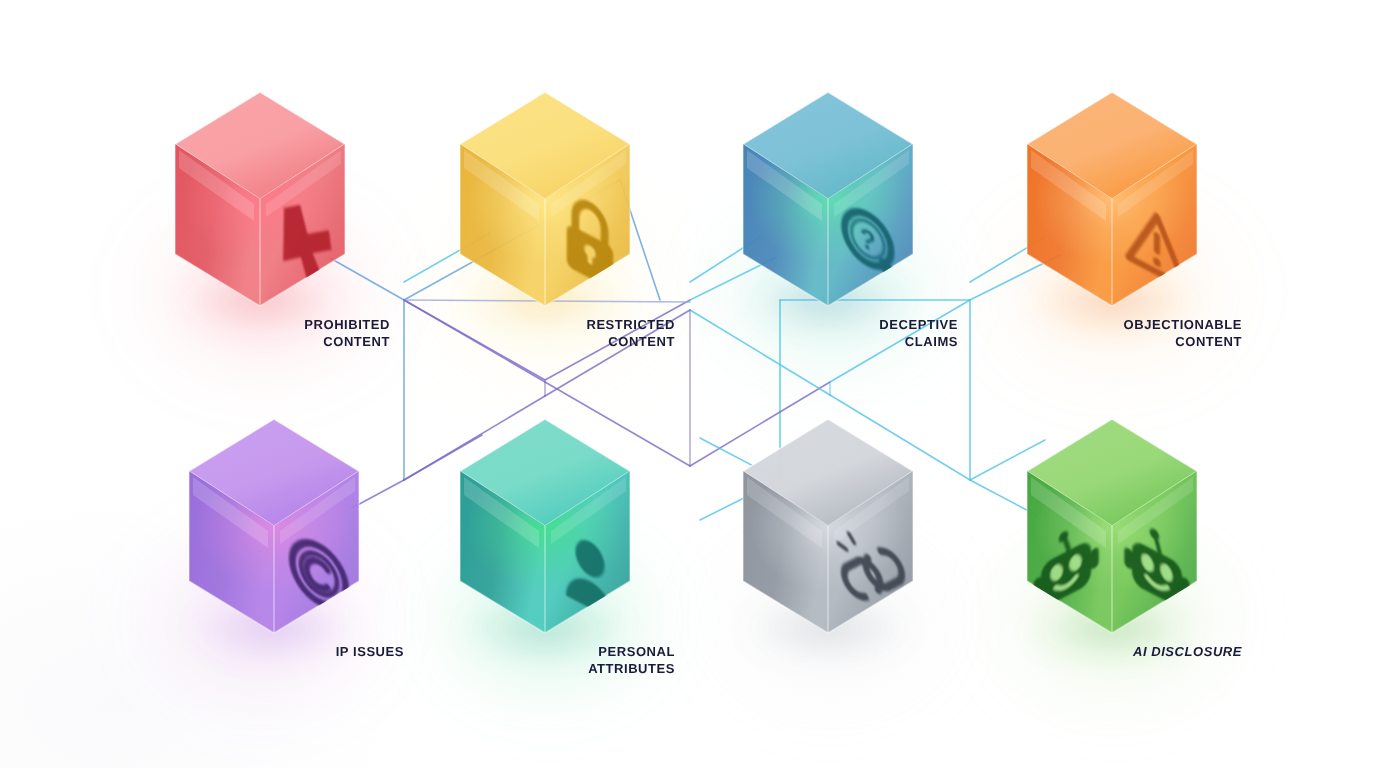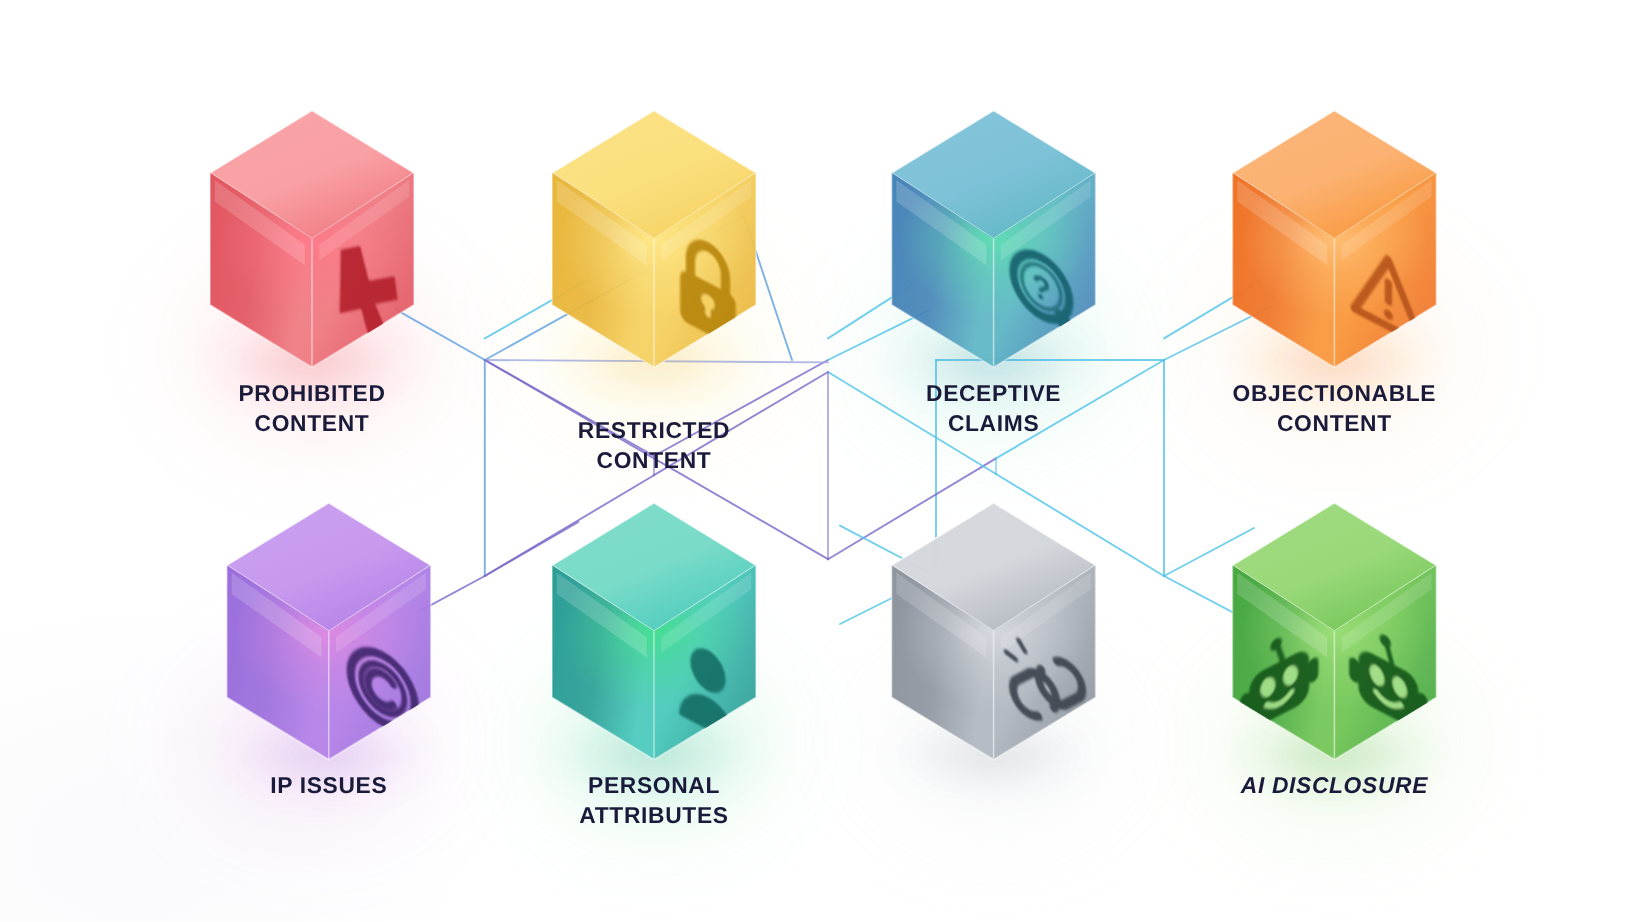--- a/index.html
+++ b/index.html
@@ -51,24 +51,24 @@
     left: 0; top: 0;
     width: 176px;
     height: 222px;
     overflow: visible;
   }
   .label {
     position: absolute;
     left: 50%;
     transform: translateX(-50%);
     width: 260px;
-    text-align: center;
+    text-align: right;
     color: #1a1b3a;
     font-weight: bold;
-    font-size: 19px;
+    font-size: 13px;
     letter-spacing: 0.55px;
     line-height: 1.33;
     z-index: 4;
     white-space: pre-line;
     text-rendering: geometricPrecision;
   }
   .label.one-line { }
 </style>
 </head>
 <body>
@@ -271,21 +271,21 @@
           <path d="M -17,-12 L -17,-26 A 17,20 0 0 1 17,-26 L 17,-12"></path>
         </g>
         <rect x="-27" y="-13" width="54" height="48" rx="8" fill="#b8860b"></rect>
         <circle cx="0" cy="5" r="6.5" fill="#f6d264"></circle>
         <rect x="-2.6" y="5" width="5.2" height="14" rx="2.4" fill="#f6d264"></rect>
       </g>
     </g>
 
   </svg>
         </div>
-        <div class="label" style="top: 228px; margin-top: 31px;">RESTRICTED
+        <div class="label" style="top: 228px;">RESTRICTED
 CONTENT</div>
       </div>
       <div class="node" style="left: 740px; top: 88px;">
         <div class="cube-wrap">
   <svg class="cube-svg" viewBox="0 0 176 222">
     <defs>
       <linearGradient id="topg2" x1="0" y1="0" x2="0.65" y2="1">
         <stop offset="0%" stop-color="#7ec2d8" stop-opacity="0.95"></stop>
         <stop offset="58%" stop-color="#7ec2d8"></stop>
         <stop offset="100%" stop-color="#62b8c6"></stop>

